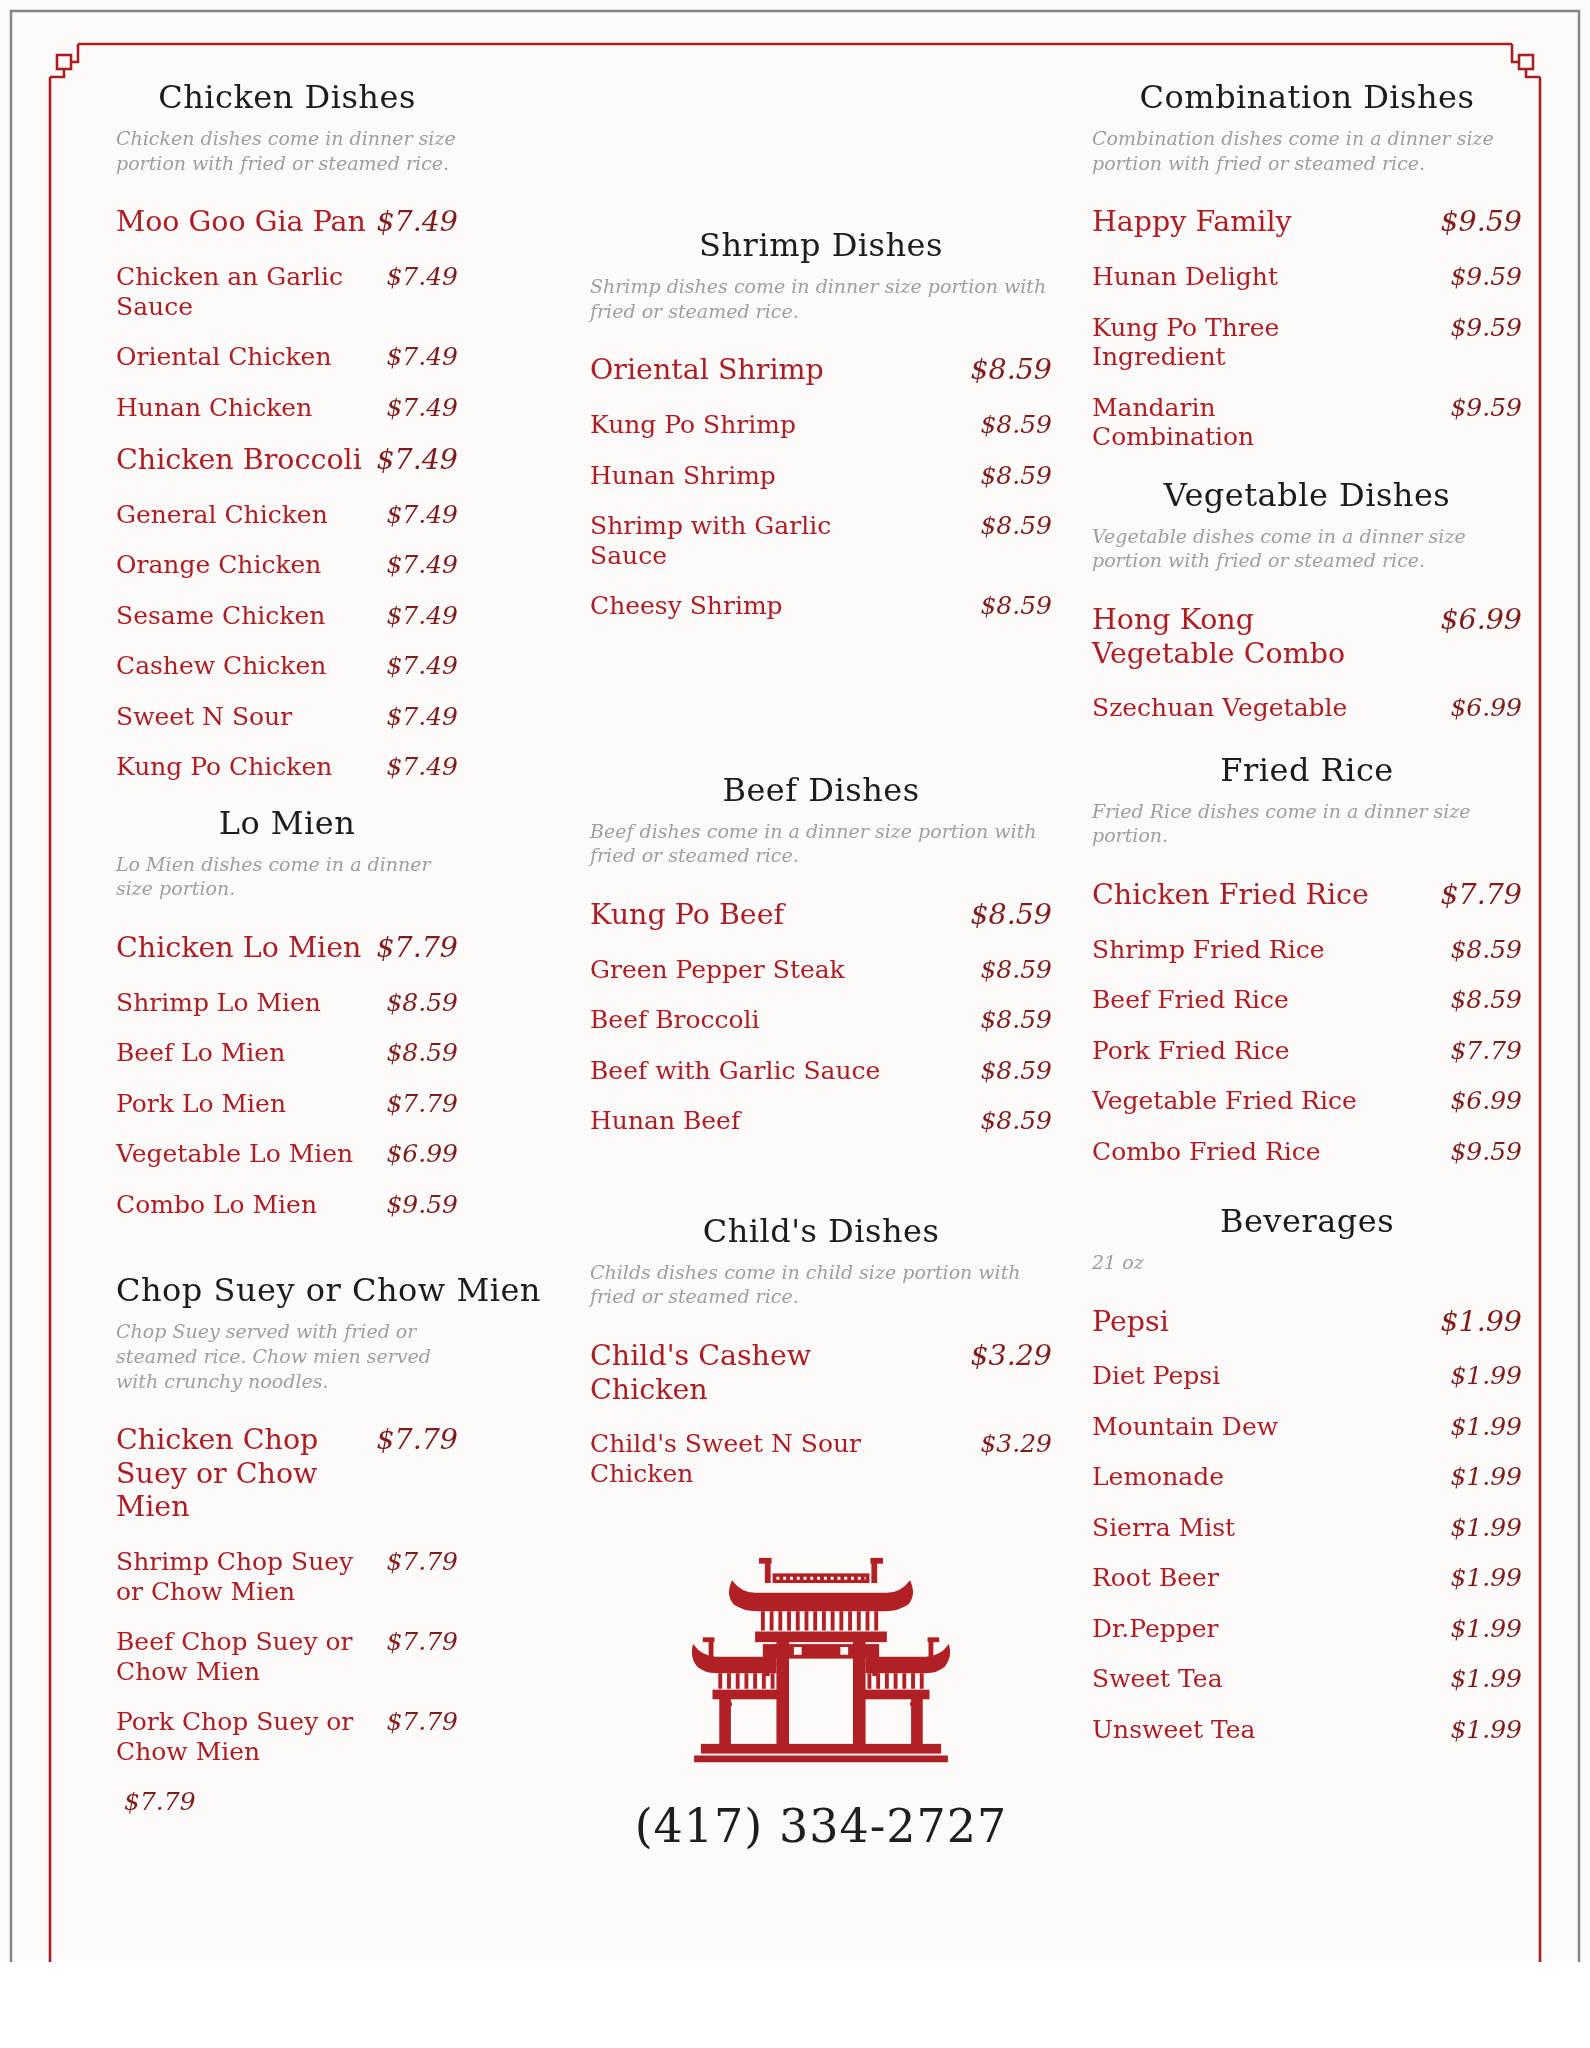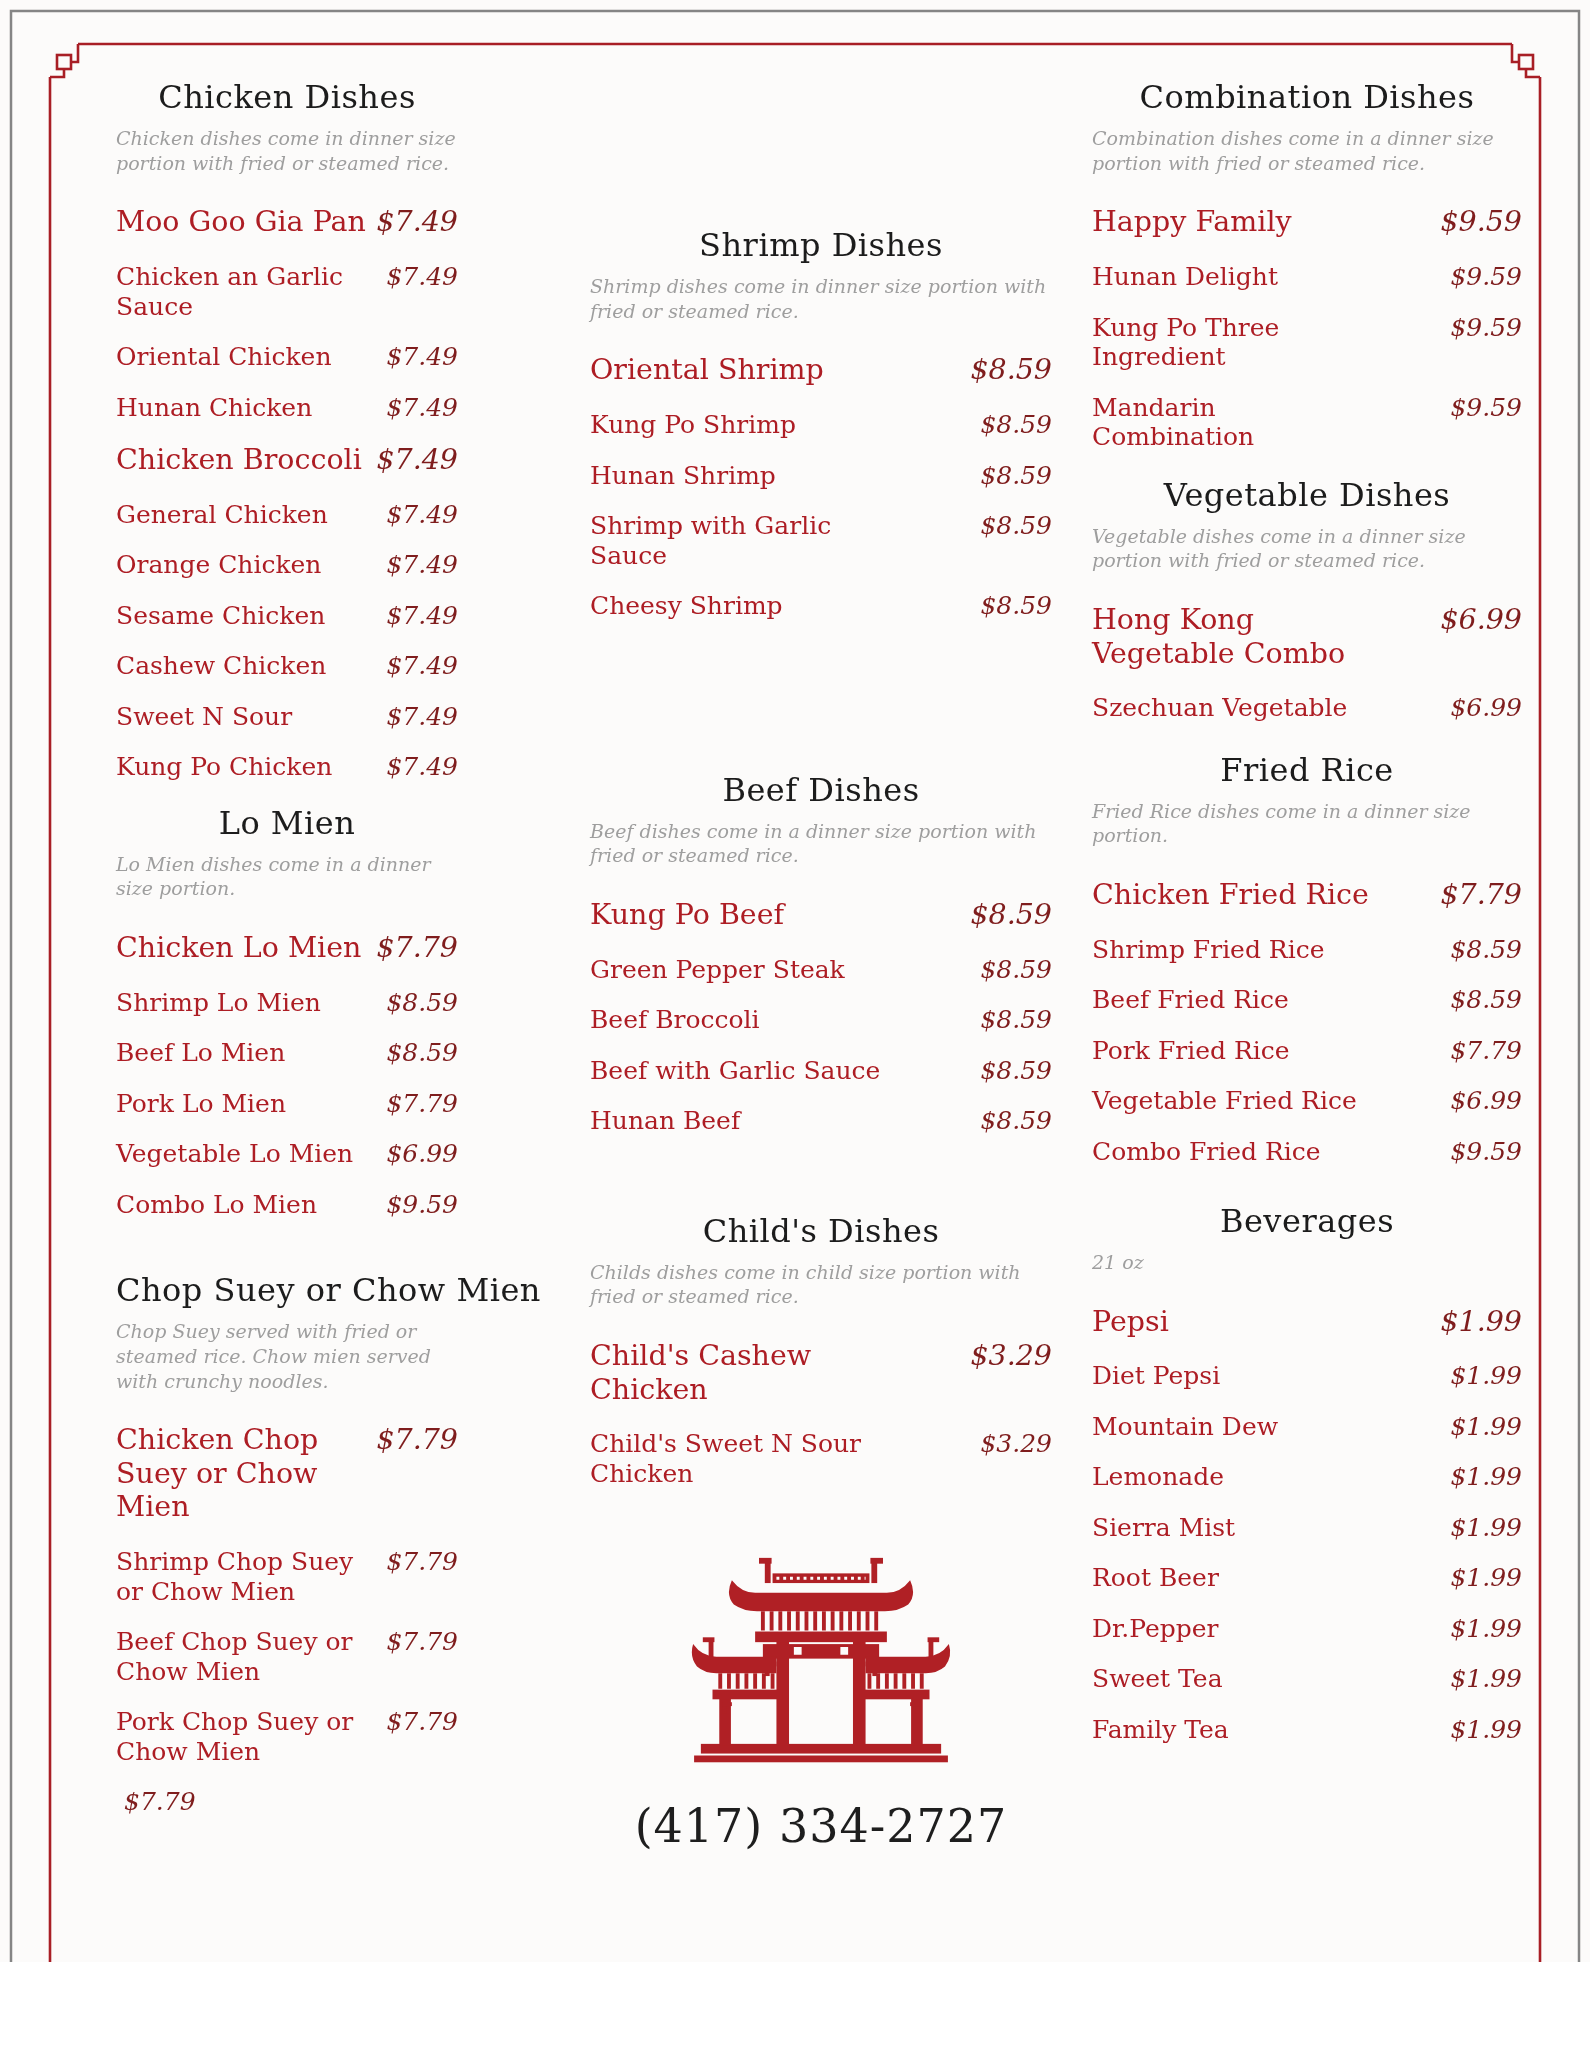--- a/index.html
+++ b/index.html
@@ -496,21 +496,21 @@
             <span class="item-name">Dr.Pepper</span>
             <span class="item-price">$1.99</span>
           </div>
 
           <div class="menu-item">
             <span class="item-name">Sweet Tea</span>
             <span class="item-price">$1.99</span>
           </div>
 
           <div class="menu-item">
-            <span class="item-name">Family Tea</span>
+            <span class="item-name">Unsweet Tea</span>
             <span class="item-price">$1.99</span>
           </div>
         </div>
     </section>
 
   </div>
 
 </div>
 
 </body></html>

